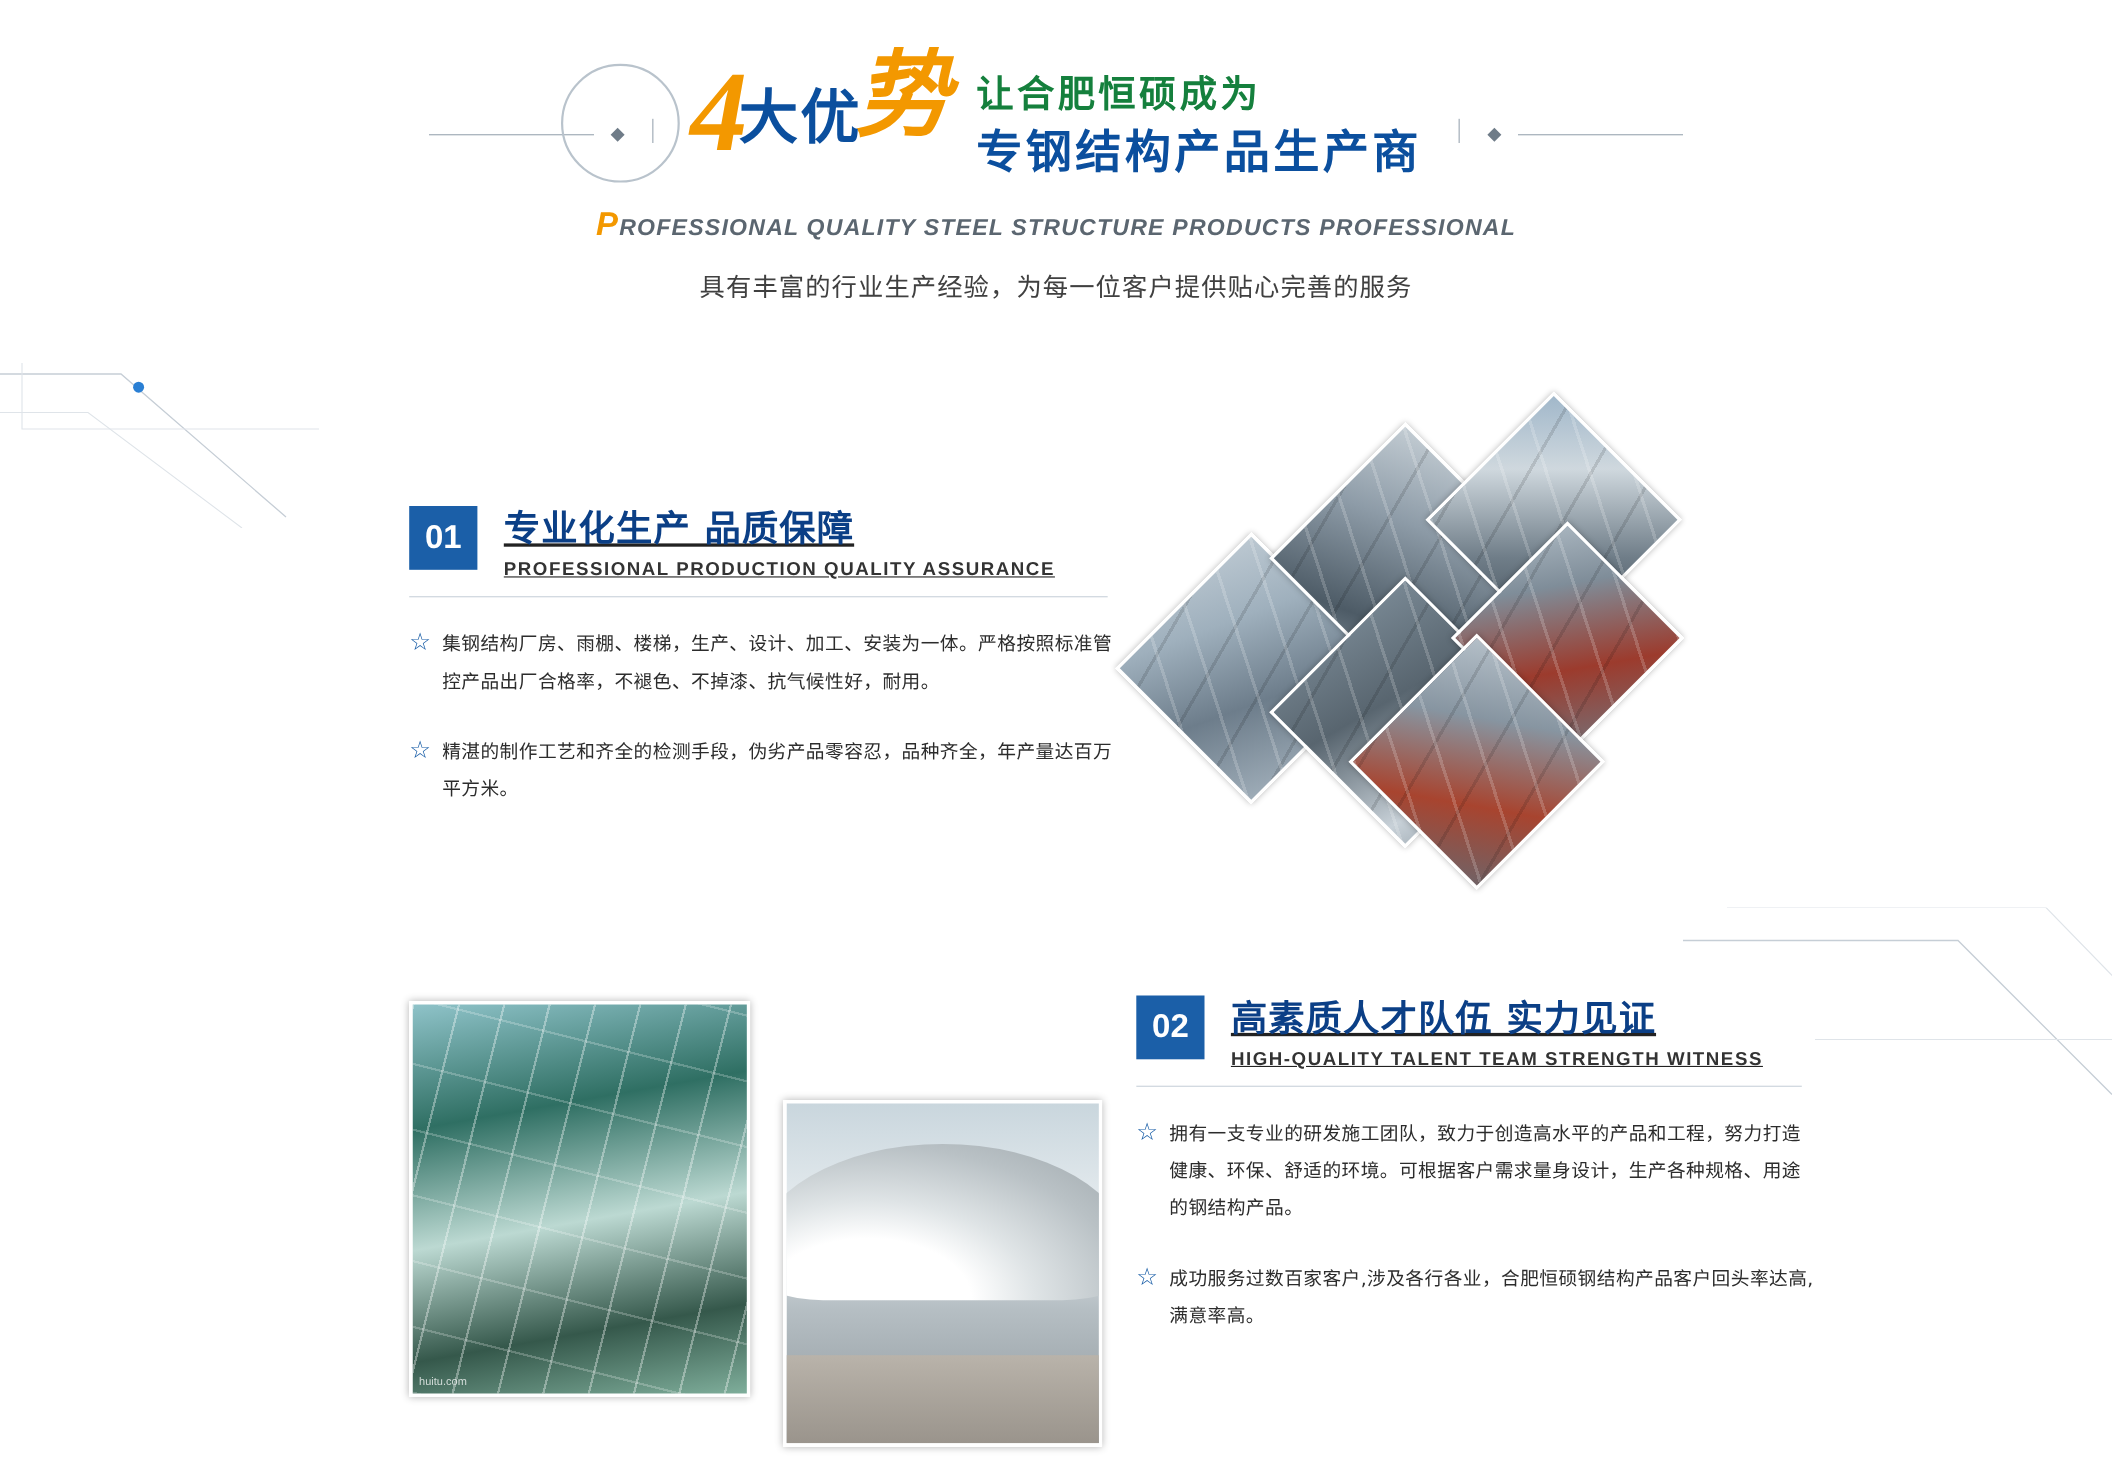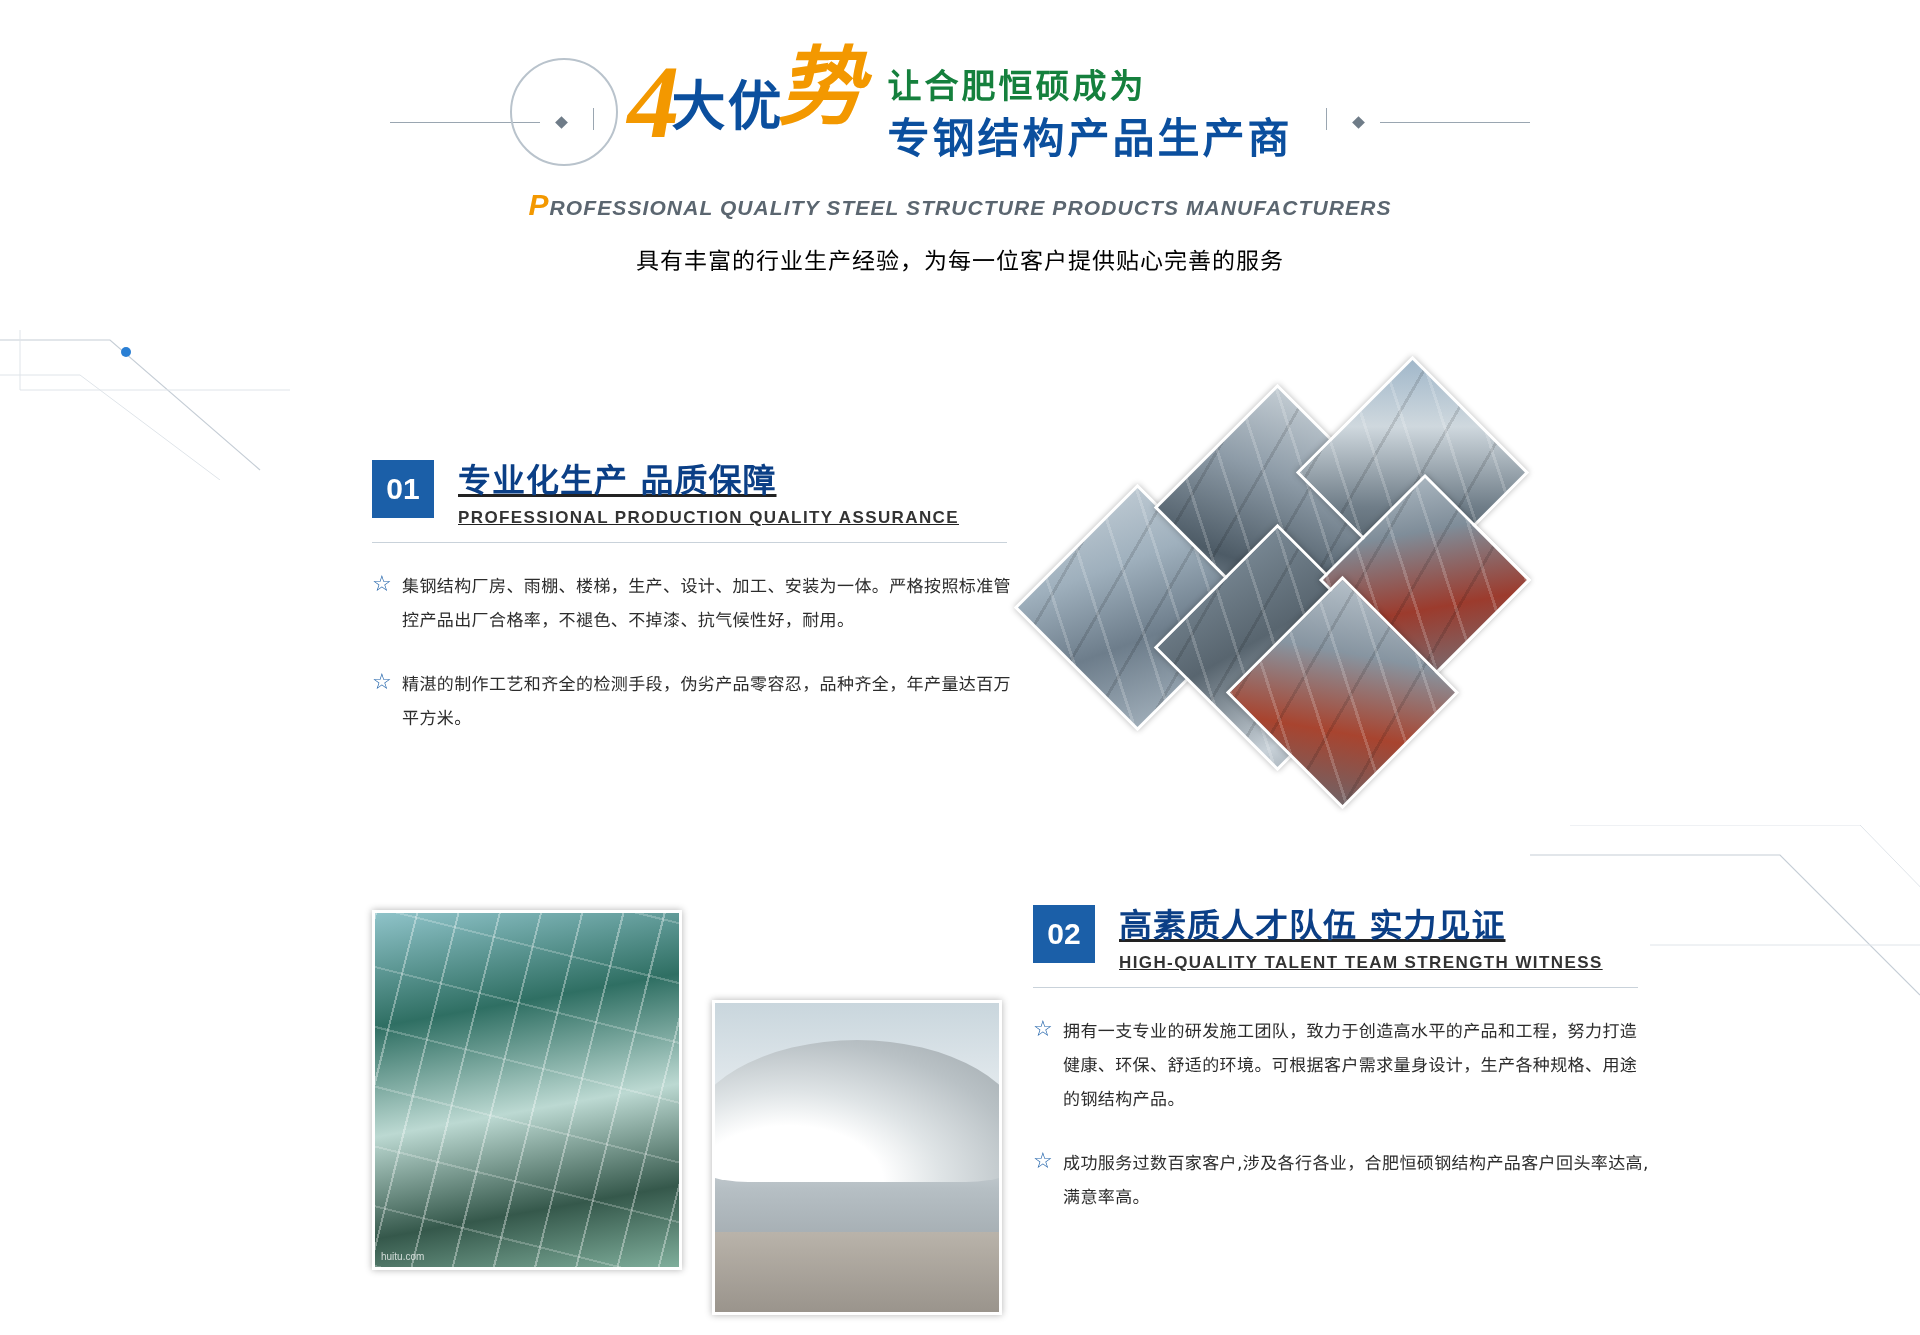--- a/index.html
+++ b/index.html
@@ -125,21 +125,21 @@
     color: #5b6670;
   }
   .head-en .drop {
     color: #f39800;
     font-size: 30px;
   }
   .head-sub {
     margin-top: 20px;
     font-family: "DejaVu Sans", sans-serif;
     font-size: 23px;
-    color: #000000;
+    color: #404040;
     letter-spacing: 1px;
   }
   .side-rule {
     position: absolute;
     top: 116px;
     width: 210px;
     height: 14px;
   }
   .side-rule.left { left: 390px; }
   .side-rule.right { right: 390px; }
@@ -362,21 +362,21 @@
       <div class="ring"></div>
       <div class="big-four">4</div>
       <div class="big-cn">大优</div>
       <div class="big-shi">势</div>
       <div class="head-right">
         <div class="head-line1">让合肥恒硕成为</div>
         <div class="head-line2">专钢结构产品生产商</div>
       </div>
     </div>
     <div class="head-en">
-      <span class="drop">P</span><span>ROFESSIONAL QUALITY STEEL STRUCTURE PRODUCTS MANUFACTURERS</span>
+      <span class="drop">P</span><span>ROFESSIONAL QUALITY STEEL STRUCTURE PRODUCTS PROFESSIONAL</span>
     </div>
     <div class="head-sub">具有丰富的行业生产经验，为每一位客户提供贴心完善的服务</div>
   </div>
 </div>
 
 <div class="section" id="sec1">
   <div class="sec-head">
     <div class="num-box">01</div>
     <div class="head-text">
       <div class="sec-title">专业化生产  品质保障</div>

